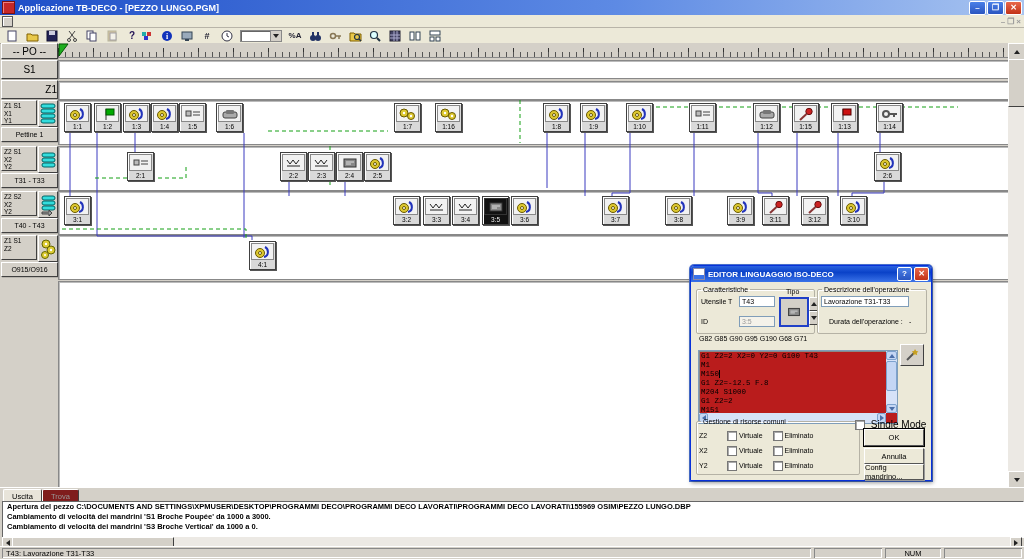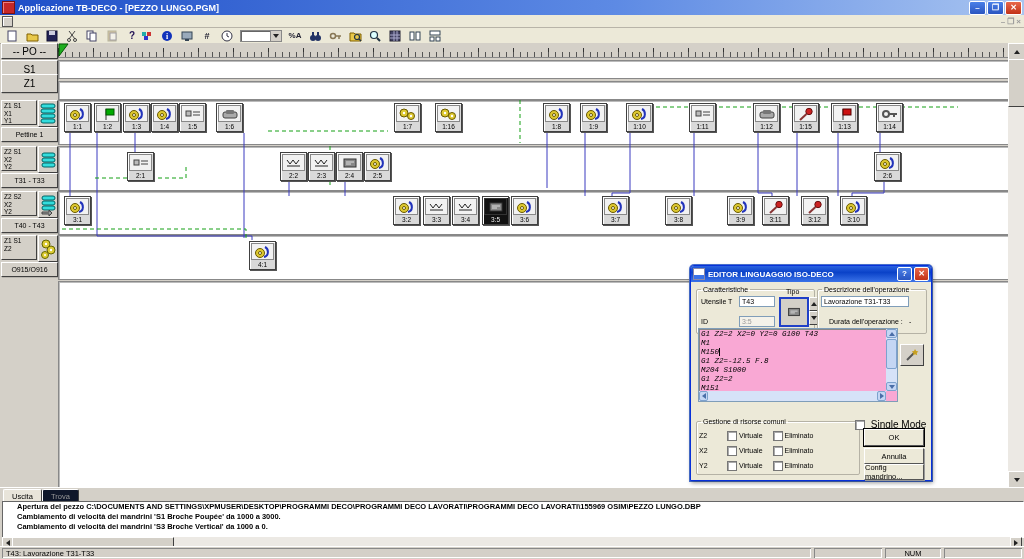--- a/index.html
+++ b/index.html
@@ -92,22 +92,22 @@
   legend{font-size:7px;padding:0 2px;margin-left:4px;}
   .fld-label{position:absolute;font-size:7px;white-space:nowrap;}
   .txt{position:absolute;background:#fff;border:1px solid #7f9db9;font-size:7px;
     font-family:"Liberation Sans",sans-serif;padding:1px 2px;box-sizing:border-box;}
   .txt.gray{color:#999;background:#f4f2ea;}
   .tipo-btn{position:absolute;width:26px;height:26px;background:#d4d0c8;border:2px solid #2040c8;
     display:flex;align-items:center;justify-content:center;}
   .spin{position:absolute;width:10px;height:26px;}
   .spin div{height:12px;background:#d4d0c8;border:1px solid;border-color:#fff #404040 #404040 #fff;
     display:flex;align-items:center;justify-content:center;}
-  .codebox{position:absolute;left:7px;top:62px;width:198px;height:72px;background:#f9a8d4;
-    border:1px solid #7f9db9;box-shadow:inset 1px 1px 0 #888;font-style:italic;}
+  .codebox{position:absolute;left:7px;top:84px;width:198px;height:72px;background:#b91c1c;
+    border:1px solid #7f9db9;box-shadow:inset 1px 1px 0 #888;}
   .codelines{position:absolute;left:2px;top:1px;right:12px;bottom:11px;overflow:hidden;
     font-family:"Liberation Mono",monospace;font-size:7.5px;line-height:9px;white-space:pre;}
   .caret{border-right:1px solid #000;}
   .xp-sb-v{position:absolute;right:0;top:0;width:11px;bottom:10px;background:#d6e2f8;}
   .xp-sb-h{position:absolute;left:0;bottom:0;right:11px;height:10px;background:#d6e2f8;}
   .xp-sb-b{background:#c4d6f4;border:1px solid #7da2ce;border-radius:2px;box-sizing:border-box;
     display:flex;align-items:center;justify-content:center;}
   .wand-btn{position:absolute;left:209px;top:78px;width:22px;height:20px;background:#d4d0c8;
     border:1px solid;border-color:#fff #404040 #404040 #fff;display:flex;align-items:center;justify-content:center;}
   .cb{display:inline-block;width:8px;height:8px;background:#fff;border:1px solid #777;
@@ -118,24 +118,24 @@
   .dlg-push{position:absolute;left:173px;width:58px;height:14px;background:#ece9d8;
     border:1px solid;border-color:#fff #555 #555 #fff;font-size:7.5px;
     display:flex;align-items:center;justify-content:center;box-shadow:1px 1px 0 #999;}
   .dlg-push.default{outline:1px solid #000;height:15px;}
   
   .outpanel{position:absolute;left:0;top:487px;width:1024px;height:59px;background:#d4d0c8;
     border-top:1px solid #fff;}
   .tab{position:absolute;top:1px;height:12px;padding:0 8px;background:#d4d0c8;
     border:1px solid;border-color:#fff #404040 #d4d0c8 #fff;border-radius:2px 2px 0 0;
     font-size:7.5px;display:flex;align-items:center;}
-  .tab.inactive{color:#999;background:#0f172a;}
+  .tab.inactive{color:#999;background:#7f1d1d;}
   .logbox{position:absolute;left:2px;top:13px;width:1020px;height:35px;background:#fff;
     border:1px solid;border-color:#666 #fff #fff #666;overflow:hidden;}
-  .logline{font-size:7.5px;font-weight:bold;line-height:10px;padding-left:14px;white-space:nowrap;}
+  .logline{font-size:7.5px;font-weight:bold;line-height:10px;padding-left:4px;white-space:nowrap;}
   .hscroll{position:absolute;left:2px;top:49px;width:1020px;height:9px;background:#ece9e4;}
   .hs-btn{position:absolute;top:0;width:10px;height:9px;background:#d4d0c8;border:1px solid;
     border-color:#fff #404040 #404040 #fff;display:flex;align-items:center;justify-content:center;}
   .statusbar{position:absolute;left:0;top:546px;width:1024px;height:13px;background:#d4d0c8;
     border-top:1px solid #fff;display:flex;gap:3px;padding:1px 2px;box-sizing:border-box;}
   .sb-cell{height:10px;box-shadow:inset 1px 1px 0 #888,inset -1px -1px 0 #fff;
     font-size:7.5px;padding:0 4px;display:flex;align-items:center;}
   svg{display:block;}
 </style>
 </head>
@@ -317,21 +317,21 @@
   <svg class="start-marker" width="12" height="14">
     <polygon points="1,1 10,1 1,13" fill="#1fae1f" stroke="#055805"></polygon>
   </svg>
 
   <div class="btn3d" style="left:1px;top:43px;width:55px;height:14px;">
       <span>-- PO --</span>
     </div>
   <div class="btn3d" style="left:1px;top:60px;width:55px;height:17px;">
       <span>S1</span>
     </div>
-  <div class="btn3d" style="left:1px;top:74px;width:55px;height:17px;">
+  <div class="btn3d" style="left:1px;top:80px;width:55px;height:17px;justify-content:flex-end;">
       <span>Z1</span>
     </div>
   <div id="sidebar-groups">
       <div class="axesbox" style="left: 1px; top: 100px; width: 36px; height: 25px;">Z1 S1
 X1
 Y1</div>
       <div class="iconbox" style="left: 38px; top: 100px; width: 18px; height: 25px;">
         <svg width="16" height="22">
           <rect x="1" y="1" width="14" height="4" rx="2" fill="#3dd" stroke="#066"></rect>
           <rect x="1" y="6" width="14" height="4" rx="2" fill="#3dd" stroke="#066"></rect>

